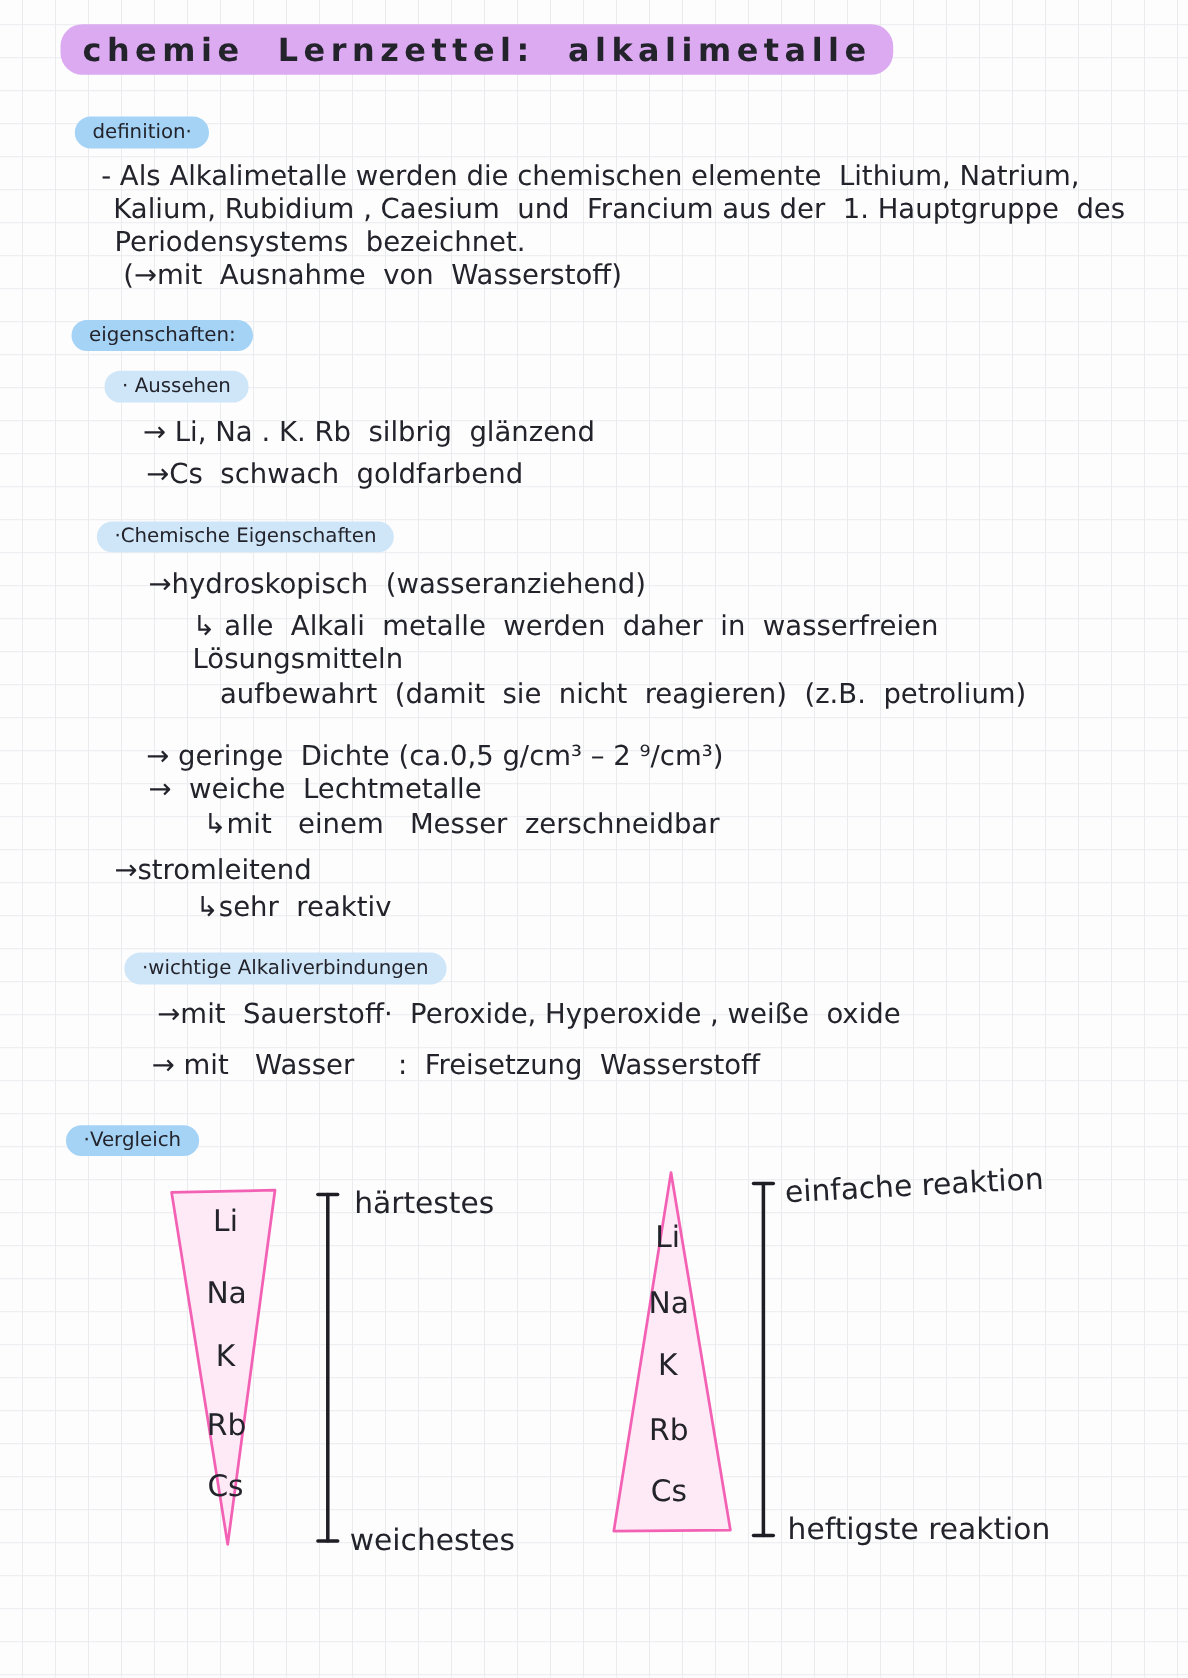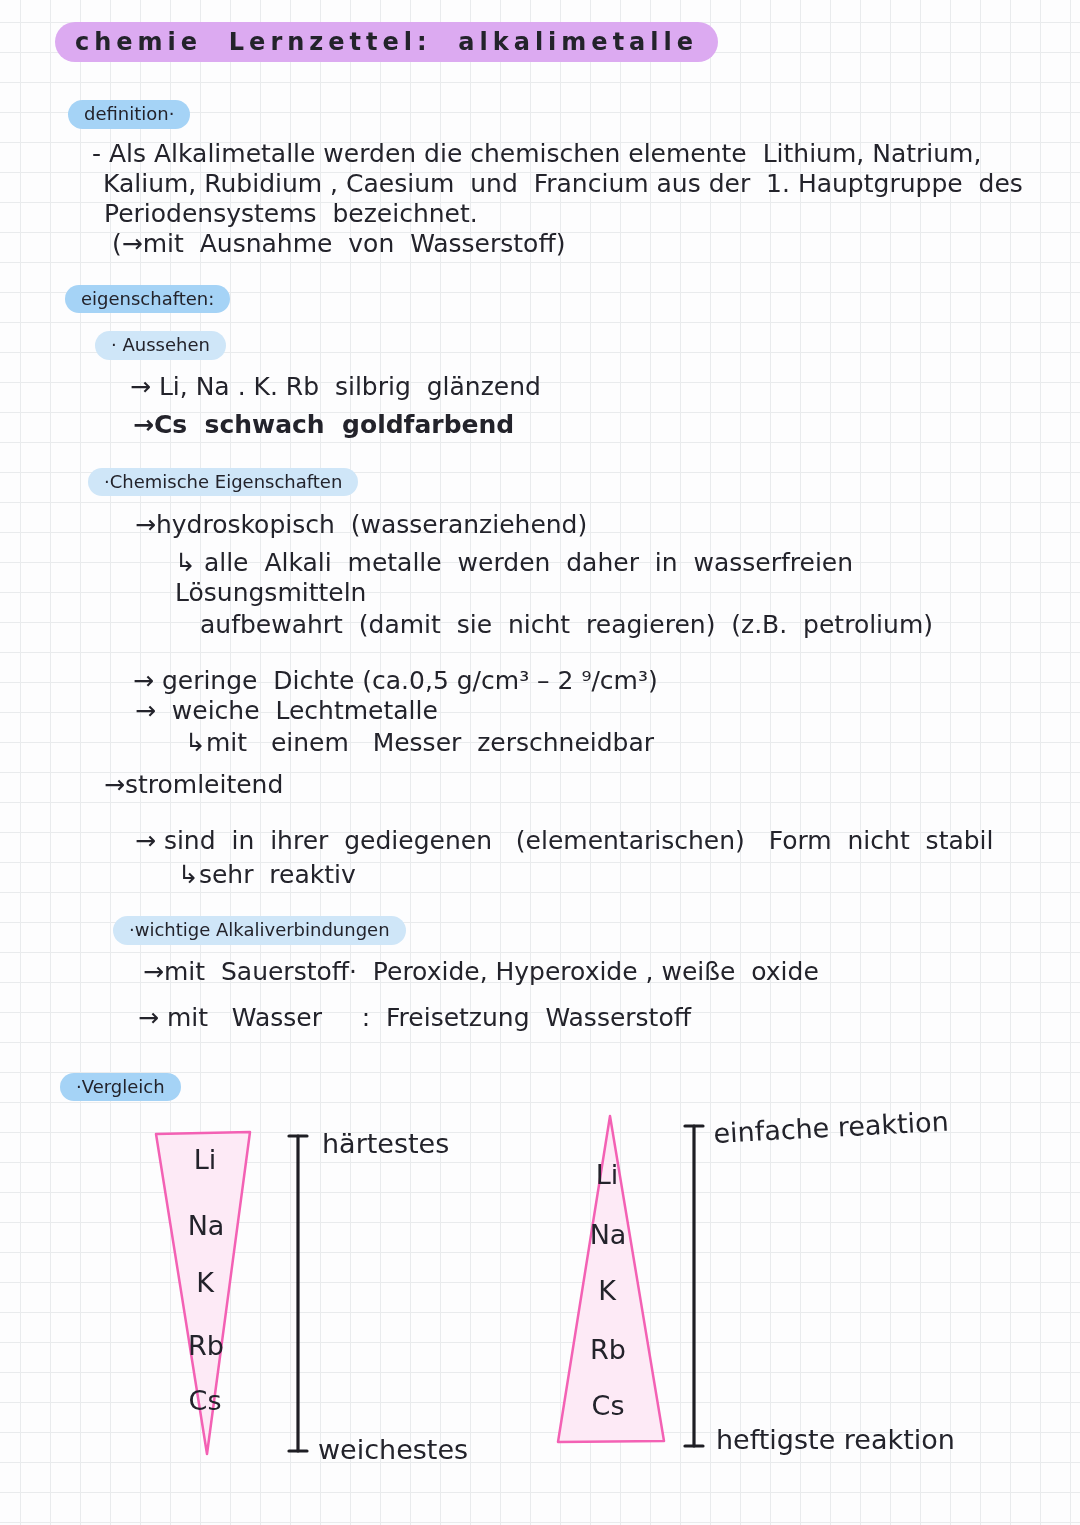--- a/index.html
+++ b/index.html
@@ -14,36 +14,36 @@
     font-family:"DejaVu Sans",sans-serif;
     color:#23232b;
     overflow:hidden;
   }
   .sheet{position:relative;padding:22px 40px 0 60px;}
   .pill{display:inline-block;border-radius:18px;padding:3px 16px;line-height:1.25;}
   .hl-purple{background:#dcaaf1;}
   .hl-blue{background:#a5d3f6;}
   .hl-blue-light{background:#cfe6f8;}
   .title{
-    font-size:24px;font-weight:bold;letter-spacing:5px;white-space:pre;
+    font-size:29px;font-weight:bold;letter-spacing:5px;white-space:pre;
     margin-left:-5px;border-radius:20px;padding:5px 20px;
   }
   .heading{font-size:18px;font-weight:500;}
   .line{font-size:25px;line-height:30px;white-space:pre-wrap;}
   .block{margin:0;}
   
   .def-pill{margin-top:38px;margin-left:8px;}
   .def-l0{margin-top:10px;margin-left:32px;}
   .def-l1{margin-left:43px;}
   .def-l2{margin-left:44px;}
   .def-l3{margin-left:52px;}
   .eig-pill{margin-top:26px;margin-left:5px;}
   .aus-pill{margin-top:18px;margin-left:35px;}
   .aus-l0{margin-top:12px;margin-left:70px;}
-  .aus-l1{margin-top:8px;margin-left:73px;font-weight:bold;}
+  .aus-l1{margin-top:8px;margin-left:73px;}
   .chem-pill{margin-top:28px;margin-left:28px;}
   .chem-l0{margin-top:14px;margin-left:75px;}
   .chem-l1{margin-top:8px;margin-left:115px;}
   .chem-l2{margin-top:2px;margin-left:140px;}
   .chem-l3{margin-top:26px;margin-left:73px;}
   .chem-l4{margin-left:75px;}
   .chem-l5{margin-top:2px;margin-left:125px;}
   .chem-l6{margin-top:12px;margin-left:44px;}
   .chem-l7{margin-top:26px;margin-left:75px;}
   .chem-l8{margin-top:4px;margin-left:118px;}
@@ -84,21 +84,20 @@
   <div class="block chem-pill">
     <span class="pill hl-blue-light heading">·Chemische Eigenschaften</span>
   </div>
   <div class="line chem-l0">→hydroskopisch  (wasseranziehend)</div>
   <div class="line chem-l1">↳ alle  Alkali  metalle  werden  daher  in  wasserfreien   Lösungsmitteln</div>
   <div class="line chem-l2">aufbewahrt  (damit  sie  nicht  reagieren)  (z.B.  petrolium)</div>
   <div class="line chem-l3">→ geringe  Dichte (ca.0,5 g/cm³ – 2 ⁹/cm³)</div>
   <div class="line chem-l4">→  weiche  Lechtmetalle</div>
   <div class="line chem-l5">↳mit   einem   Messer  zerschneidbar</div>
   <div class="line chem-l6">→stromleitend</div>
-  <div class="line chem-l7">→ sind  in  ihrer  gediegenen   (elementarischen)   Form  nicht  stabil</div>
   <div class="line chem-l8">↳sehr  reaktiv</div>
 
   <div class="block verb-pill">
     <span class="pill hl-blue-light heading">·wichtige  Alkaliverbindungen</span>
   </div>
   <div class="line verb-l0">→mit  Sauerstoff·  Peroxide, Hyperoxide , weiße  oxide</div>
   <div class="line verb-l1">→ mit   Wasser     :  Freisetzung  Wasserstoff</div>
 
   
   <div class="block verg-pill">

